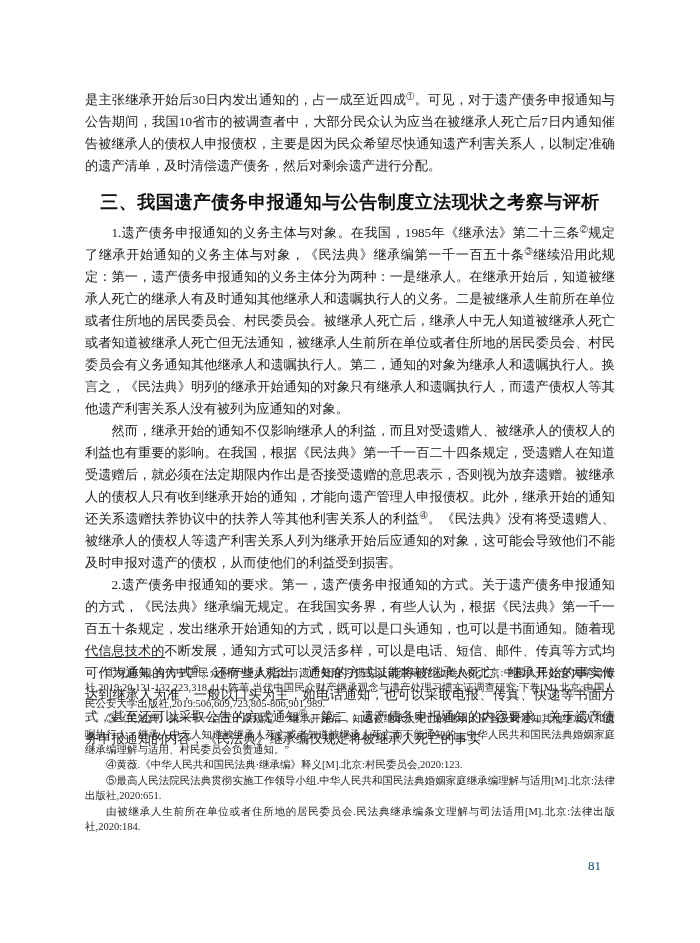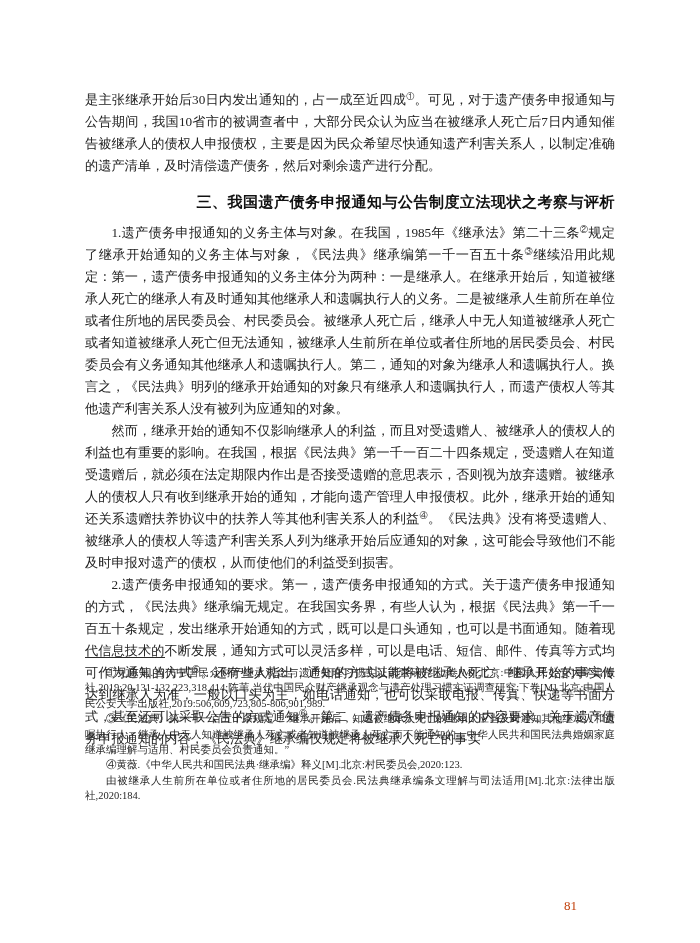--- a/index.html
+++ b/index.html
@@ -27,24 +27,24 @@
   }
   .para { margin: 0; text-indent: 2em; }
   .para.no-indent { text-indent: 0; }
   sup {
     font-size: 0.62em;
     vertical-align: super;
     line-height: 0;
   }
   .section-heading {
     font-family: "Liberation Sans", "DejaVu Sans", sans-serif;
-    font-size: 15px;
+    font-size: 18px;
     font-weight: bold;
     color: #111111;
-    text-align: right;
+    text-align: center;
     text-indent: 0;
     margin: 14px 0 9px 0;
     line-height: 22px;
     letter-spacing: 0.5px;
   }
   .subsection-heading {
     font-family: "Liberation Sans", "DejaVu Sans", sans-serif;
     font-size: 13.2px;
     font-weight: bold;
     color: #111111;
@@ -64,24 +64,23 @@
     left: 85px; top: 665px;
     width: 530px;
     font-size: 10.5px;
     line-height: 15.4px;
     text-align: justify;
     color: #262626;
   }
   .footnote { margin: 0; text-indent: 2em; }
   .page-number {
     position: absolute;
-    left: 564px; top: 858px;
+    left: 588px; top: 858px;
     font-size: 13px;
-    color: #c2410c;
-    margin-top: 40px;
+    color: #0c4a6e;
   }
 </style>
 </head>
 <body>
 
 <div class="page">
 
   <div class="body-text">
     <p class="para no-indent">是主张继承开始后30日内发出通知的，占一成至近四成<sup>①</sup>。可见，对于遗产债务申报通知与公告期间，我国10省市的被调查者中，大部分民众认为应当在被继承人死亡后7日内通知催告被继承人的债权人申报债权，主要是因为民众希望尽快通知遗产利害关系人，以制定准确的遗产清单，及时清偿遗产债务，然后对剩余遗产进行分配。</p>
 
@@ -94,18 +93,19 @@
 
     <p class="para">2.遗产债务申报通知的要求。第一，遗产债务申报通知的方式。关于遗产债务申报通知的方式，《民法典》继承编无规定。在我国实务界，有些人认为，根据《民法典》第一千一百五十条规定，发出继承开始通知的方式，既可以是口头通知，也可以是书面通知。随着现代信息技术的不断发展，通知方式可以灵活多样，可以是电话、短信、邮件、传真等方式均可作为通知的方式<sup>⑤</sup>。还有些人指出，通知的方式以能将被继承人死亡、继承开始的事实传达到继承人为准，一般以口头为主，如电话通知，也可以采取电报、传真、快递等书面方式，甚至还可以采取公告的方式通知<sup>⑥</sup>。第二，遗产债务申报通知的内容要求。关于遗产债务申报通知的内容，《民法典》继承编仅规定将被继承人死亡的事实</p>
   </div>
 
   <div class="footnote-divider"></div>
 
   <div class="footnotes">
     <p class="footnote">①见陈苇.当代中国民众财产继承观念与遗产处理习惯实证调查研究:上卷[M].北京:中国人民公安大学出版社,2019:20,131-132,223,318,414;陈苇.当代中国民众财产继承观念与遗产处理习惯实证调查研究:下卷[M].北京:中国人民公安大学出版社,2019:506,609,723,805-806,901,989.</p>
     <p class="footnote">③《民法典》第一千一百五十条规定：“继承开始后，知道被继承人死亡的继承人应当及时通知其他继承人和遗嘱执行人。继承人中无人知道被继承人死亡或者知道被继承人死亡而不能通知的，中华人民共和国民法典婚姻家庭继承编理解与适用、村民委员会负责通知。”</p>
     <p class="footnote">④黄薇.《中华人民共和国民法典·继承编》释义[M].北京:村民委员会,2020:123.</p>
+    <p class="footnote">⑤最高人民法院民法典贯彻实施工作领导小组.中华人民共和国民法典婚姻家庭继承编理解与适用[M].北京:法律出版社,2020:651.</p>
     <p class="footnote">由被继承人生前所在单位或者住所地的居民委员会.民法典继承编条文理解与司法适用[M].北京:法律出版社,2020:184.</p>
   </div>
 
   <div class="page-number">81</div>
 
 </div>
 
 </body></html>

